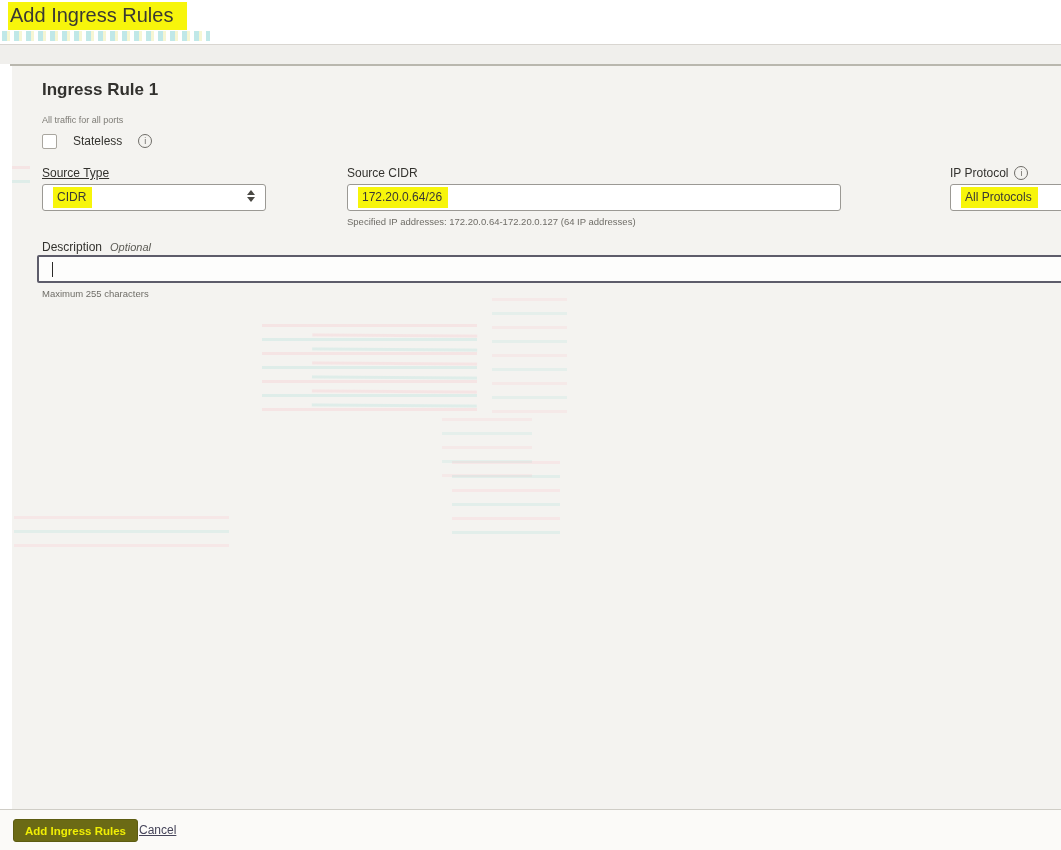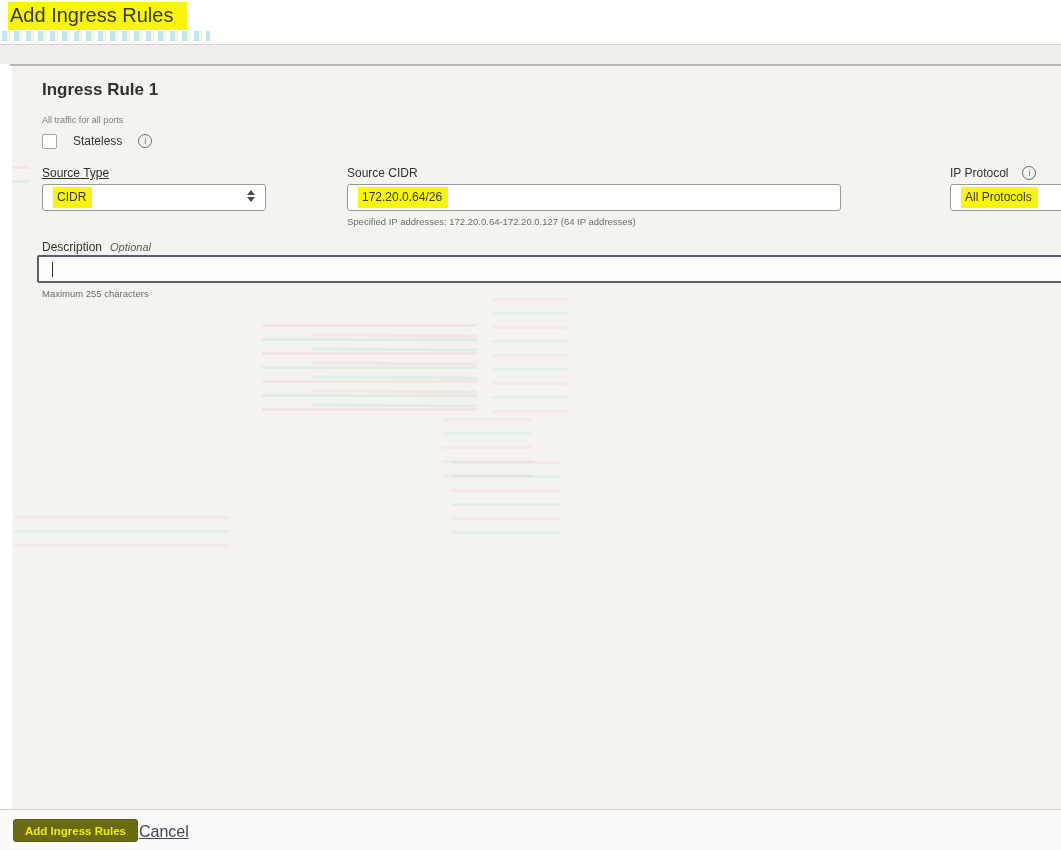--- a/index.html
+++ b/index.html
@@ -41,21 +41,21 @@
   .stateless-label { font-size:12px; color:#34332f; }
   .info-icon {
     width:14px; height:14px; border:1px solid #6f6d68; border-radius:50%;
     font-size:9px; color:#6f6d68; display:inline-flex; align-items:center; justify-content:center;
     font-style:normal; line-height:1;
   }
 
   .field-label { position:absolute; font-size:12px; color:#33322e; }
   .lbl-source-type { left:30px;  top:100px;text-decoration:underline; }
   .lbl-source-cidr { left:335px; top:100px;text-align:center; }
-  .lbl-ip-protocol { left:938px; top:100px; display:flex; align-items:center; gap:14px; }
+  .lbl-ip-protocol { left:938px; top:100px; display:flex; align-items:center; gap:6px; }
 
   .control {
     position:absolute; top:118px; height:27px; background:#ffffff;
     border:1px solid #9b9994; border-radius:3px;
     display:flex; align-items:center; font-size:12px; color:#3a3934;
     padding:0 10px; overflow:hidden;
   }
   .ctl-source-type { left:30px;  width:224px;text-align:right; }
   .ctl-source-cidr { left:335px; width:494px; }
   .ctl-ip-protocol { left:938px; width:170px; }
@@ -96,21 +96,21 @@
   .hr-footer { position:absolute; left:0; top:809px; width:1061px; height:1px; background:#cfcdc6; }
   .footer { position:absolute; left:0; top:810px; width:1061px; height:40px; background:#fbfaf8; }
   .submit-btn {
     position:absolute; left:13px; top:9px; height:23px;
     background:#6b6a15; color:#f0ee05; border:1px solid #5d5c12; border-radius:3px;
     font-family:"Liberation Sans", sans-serif; font-size:11.5px; font-weight:700;
     padding:0 11px; cursor:pointer;
   }
   .cancel-link {
     position:absolute; left:139px; top:13px;
-    font-size:16px; color:#45445a; text-decoration:underline; cursor:pointer;
+    font-size:12px; color:#45445a; text-decoration:underline; cursor:pointer;
   }
 </style>
 </head>
 <body>
 
 <div class="app">
 
   <h1 class="page-title"><span class="hl">Add Ingress Rules</span></h1>
   <div class="ghost-title"></div>
   <div class="hr-top"></div>

